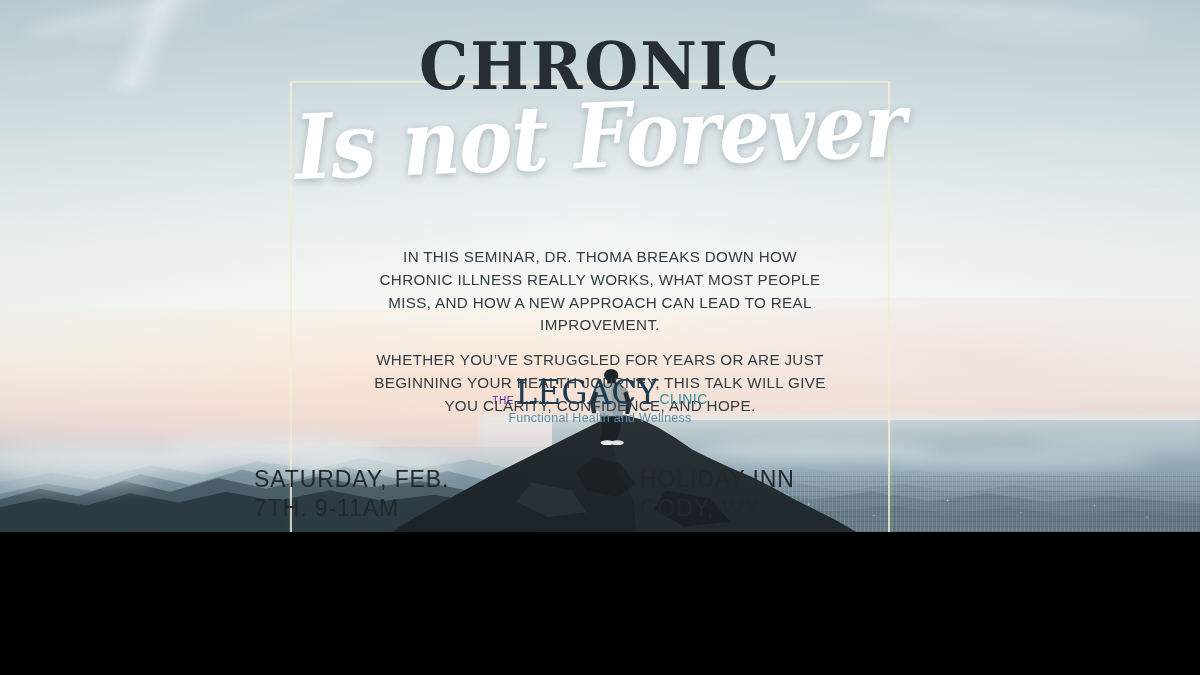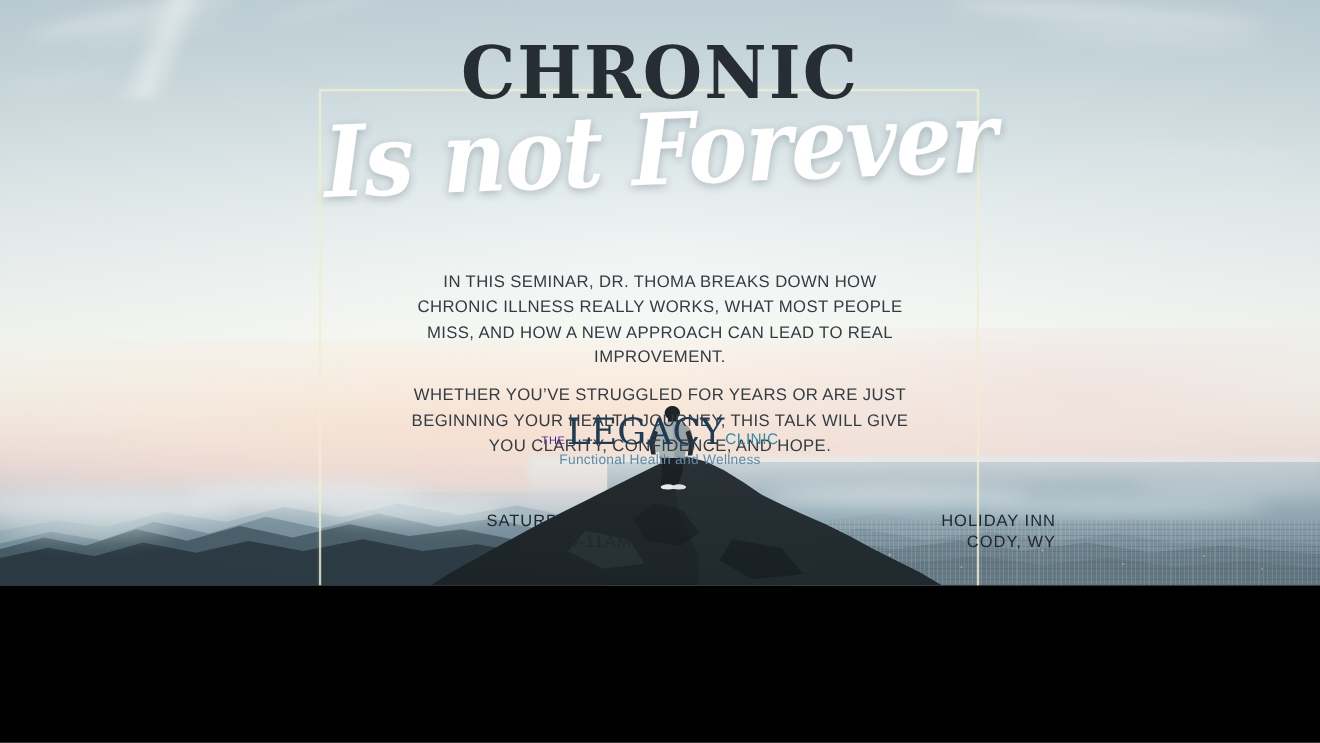--- a/index.html
+++ b/index.html
@@ -225,23 +225,23 @@
   }
   .logo-tag {
     margin-top:3px;
     font-family:"Liberation Sans", sans-serif;
     font-size:12.5px; font-weight:400; letter-spacing:0.25px;
     color:#5f8ba4;
   }
 
   .detail {
     position:absolute;
-    text-align:right;
-    font-family:"Liberation Sans", sans-serif;
-    font-size:15px;
+    text-align:left;
+    font-family:"Liberation Sans", sans-serif;
+    font-size:23px;
     font-weight:400;
     letter-spacing:0.9px;
     line-height:1.24;
     color:#23282c;
     text-transform:uppercase;
     white-space:pre-line;
   }
   .detail-date  { left:254px; top:465px; width:320px; }
   .detail-venue { left:640px; top:465px; width:320px; }
 </style>

